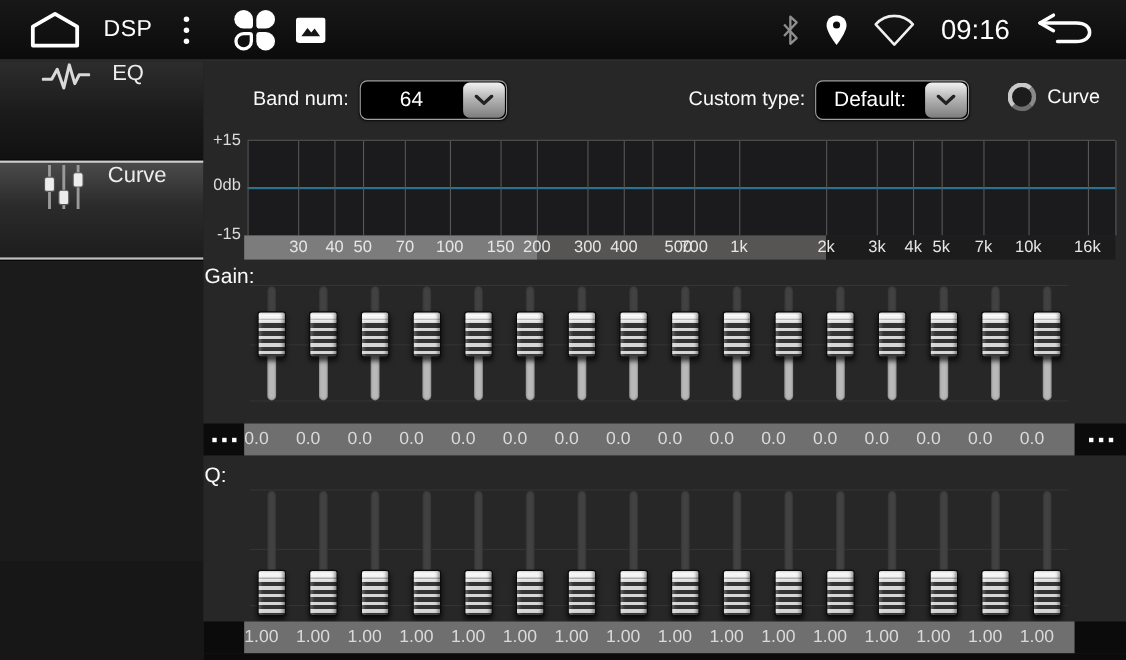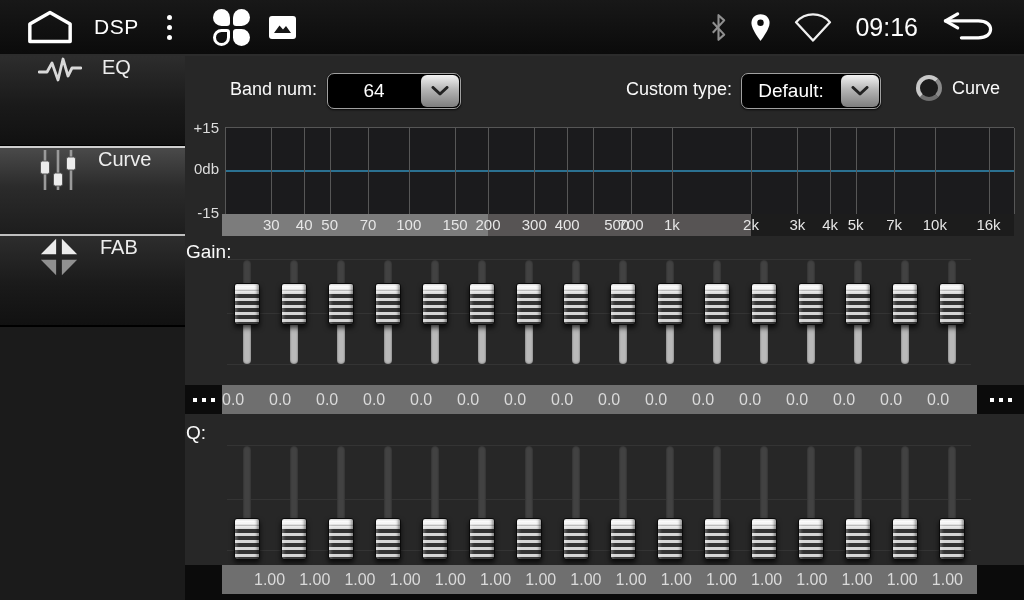--- a/index.html
+++ b/index.html
@@ -165,31 +165,20 @@
         <svg width="40" height="44" viewBox="0 0 40 44">
           <line x1="7" y1="2" x2="7" y2="42" stroke="#9a9a9a" stroke-width="2.6"></line>
           <line x1="20" y1="2" x2="20" y2="42" stroke="#9a9a9a" stroke-width="2.6"></line>
           <line x1="33" y1="2" x2="33" y2="42" stroke="#9a9a9a" stroke-width="2.6"></line>
           <rect x="2.5" y="13" width="9" height="13" rx="2" fill="#ececec" stroke="#555"></rect>
           <rect x="15.5" y="25" width="9" height="13" rx="2" fill="#ececec" stroke="#555"></rect>
           <rect x="28.5" y="9" width="9" height="13" rx="2" fill="#ececec" stroke="#555"></rect>
         </svg>
       </span>
       <span>Curve</span>
-    </div>
-    <div class="side-item">
-      <span>
-        <svg width="42" height="42" viewBox="0 0 44 44">
-          <path d="M19 3 L3 19 L19 19 Z" fill="#ececec"></path>
-          <path d="M25 3 L41 19 L25 19 Z" fill="#ececec"></path>
-          <path d="M19 41 L3 25 L19 25 Z" fill="#909090"></path>
-          <path d="M25 41 L41 25 L25 25 Z" fill="#909090"></path>
-        </svg>
-      </span>
-      <span>FAB</span>
     </div>
     <div class="side-rest"></div>
   </div>
 
   <div class="main">
 
     <div class="ctl-label" style="left:45px; top:23px;">Band num:</div>
     <div class="select" style="left:142px; top:17px; width:134px;">
       <div class="select-value">64</div>
       <div class="select-btn">
@@ -426,21 +415,21 @@
         <div class="slider-cell" style="--kp: 84%;">
           <div class="track"></div>
           <div class="knob"></div>
         </div>
         <div class="slider-cell" style="--kp: 84%;">
           <div class="track"></div>
           <div class="knob"></div>
         </div>
       </div>
     <div class="more-cap left" style="top:509px;"></div>
-    <div class="value-strip" style="top:509px;padding-left:32px;">
+    <div class="value-strip" style="top:509px;">
         <div class="value-cell">1.00</div>
         <div class="value-cell">1.00</div>
         <div class="value-cell">1.00</div>
         <div class="value-cell">1.00</div>
         <div class="value-cell">1.00</div>
         <div class="value-cell">1.00</div>
         <div class="value-cell">1.00</div>
         <div class="value-cell">1.00</div>
         <div class="value-cell">1.00</div>
         <div class="value-cell">1.00</div>

